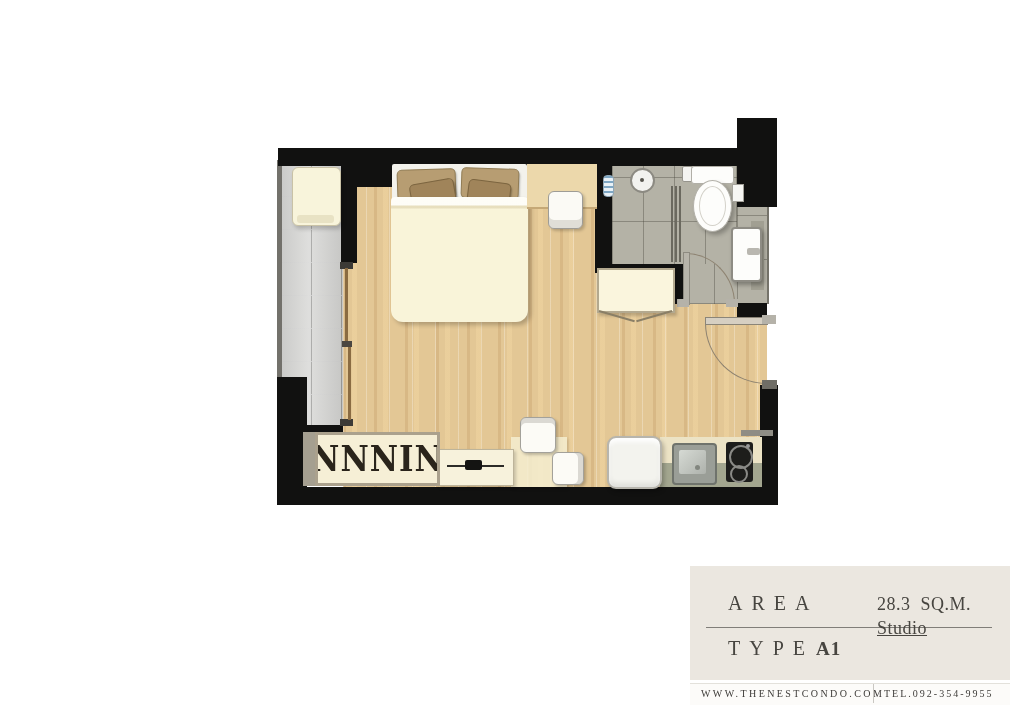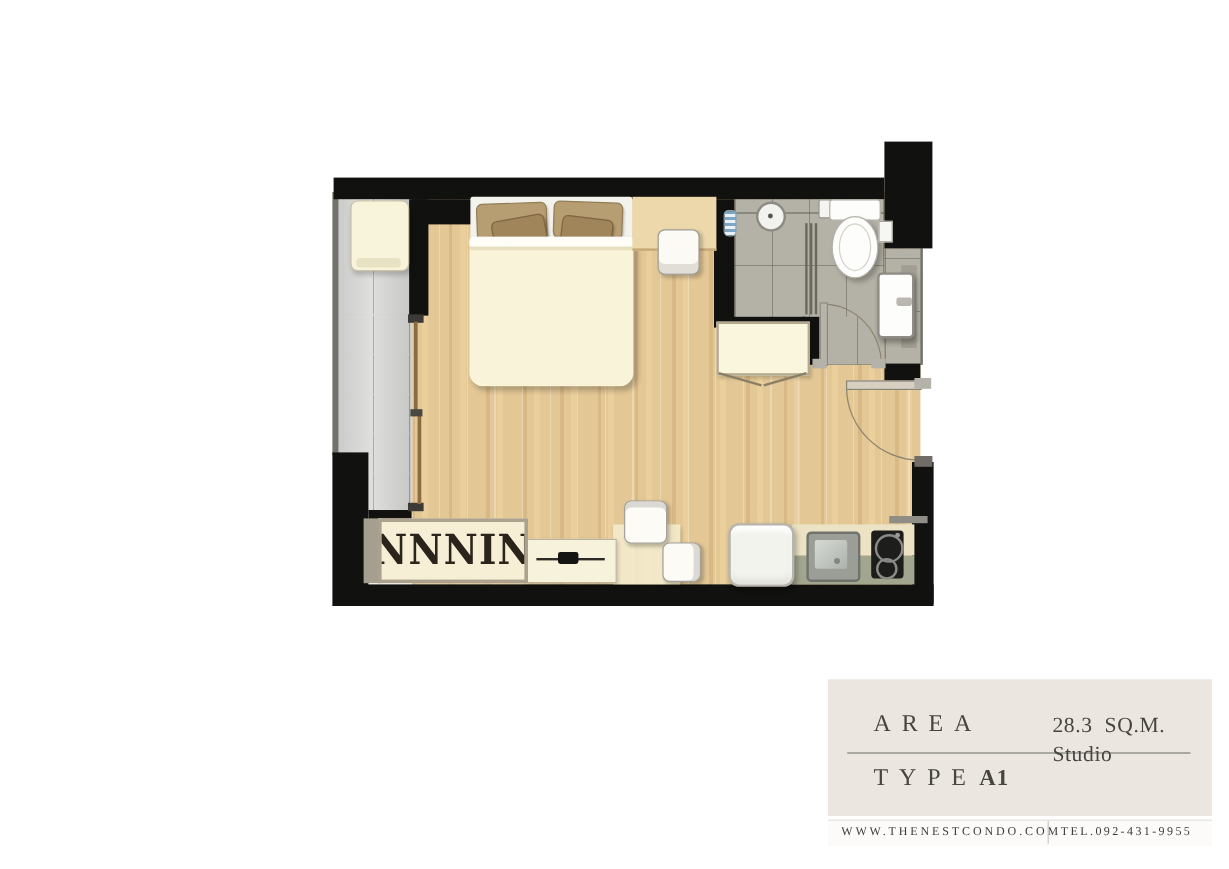--- a/index.html
+++ b/index.html
@@ -144,21 +144,21 @@
   
   .panel{left:690px;top:566px;width:320px;height:114px;background:#ebe7e0;}
   .txt{color:#474540;}
   .lbl{font-size:20px;letter-spacing:9px;}
   .val{font-size:18px;letter-spacing:.5px;word-spacing:5px;}
   .p-area-l{left:728px;top:592px;}
   .p-area-v{left:877px;top:594px;}
   .p-div{left:706px;top:627px;width:286px;height:1px;background:#807e79;}
   .p-type-l{left:728px;top:637px;}
   .p-type-c{left:816px;top:638px;font-size:19px;font-weight:700;letter-spacing:1px;}
-  .p-type-v{left:877px;top:618px;}
+  .p-type-v{left:877px;top:618px;text-decoration:underline;}
   .fbar{left:690px;top:683px;width:320px;height:21px;background:#fcfbf9;border-top:1px solid #e3e1db;}
   .ftxt{font-size:10px;letter-spacing:2.4px;color:#3e3c39;top:688px;}
   .f-web{left:701px;}
   .f-div{left:873px;top:684px;width:1px;height:19px;background:#c9c7c2;}
   .f-tel{left:884px;letter-spacing:2px;}
 </style>
 </head>
 <body>
 
 <div id="canvas">
@@ -264,15 +264,15 @@
   <div class="e txt lbl p-area-l">AREA</div>
   <div class="e txt val p-area-v">28.3 SQ.M.</div>
   <div class="e p-div"></div>
   <div class="e txt lbl p-type-l">TYPE</div>
   <div class="e txt p-type-c">A1</div>
   <div class="e txt val p-type-v">Studio</div>
 
   <div class="e fbar"></div>
   <div class="e ftxt f-web">WWW.THENESTCONDO.COM</div>
   <div class="e f-div"></div>
-  <div class="e ftxt f-tel">TEL.092-431-9955</div>
+  <div class="e ftxt f-tel">TEL.092-354-9955</div>
 
 </div>
 
 </body></html>

